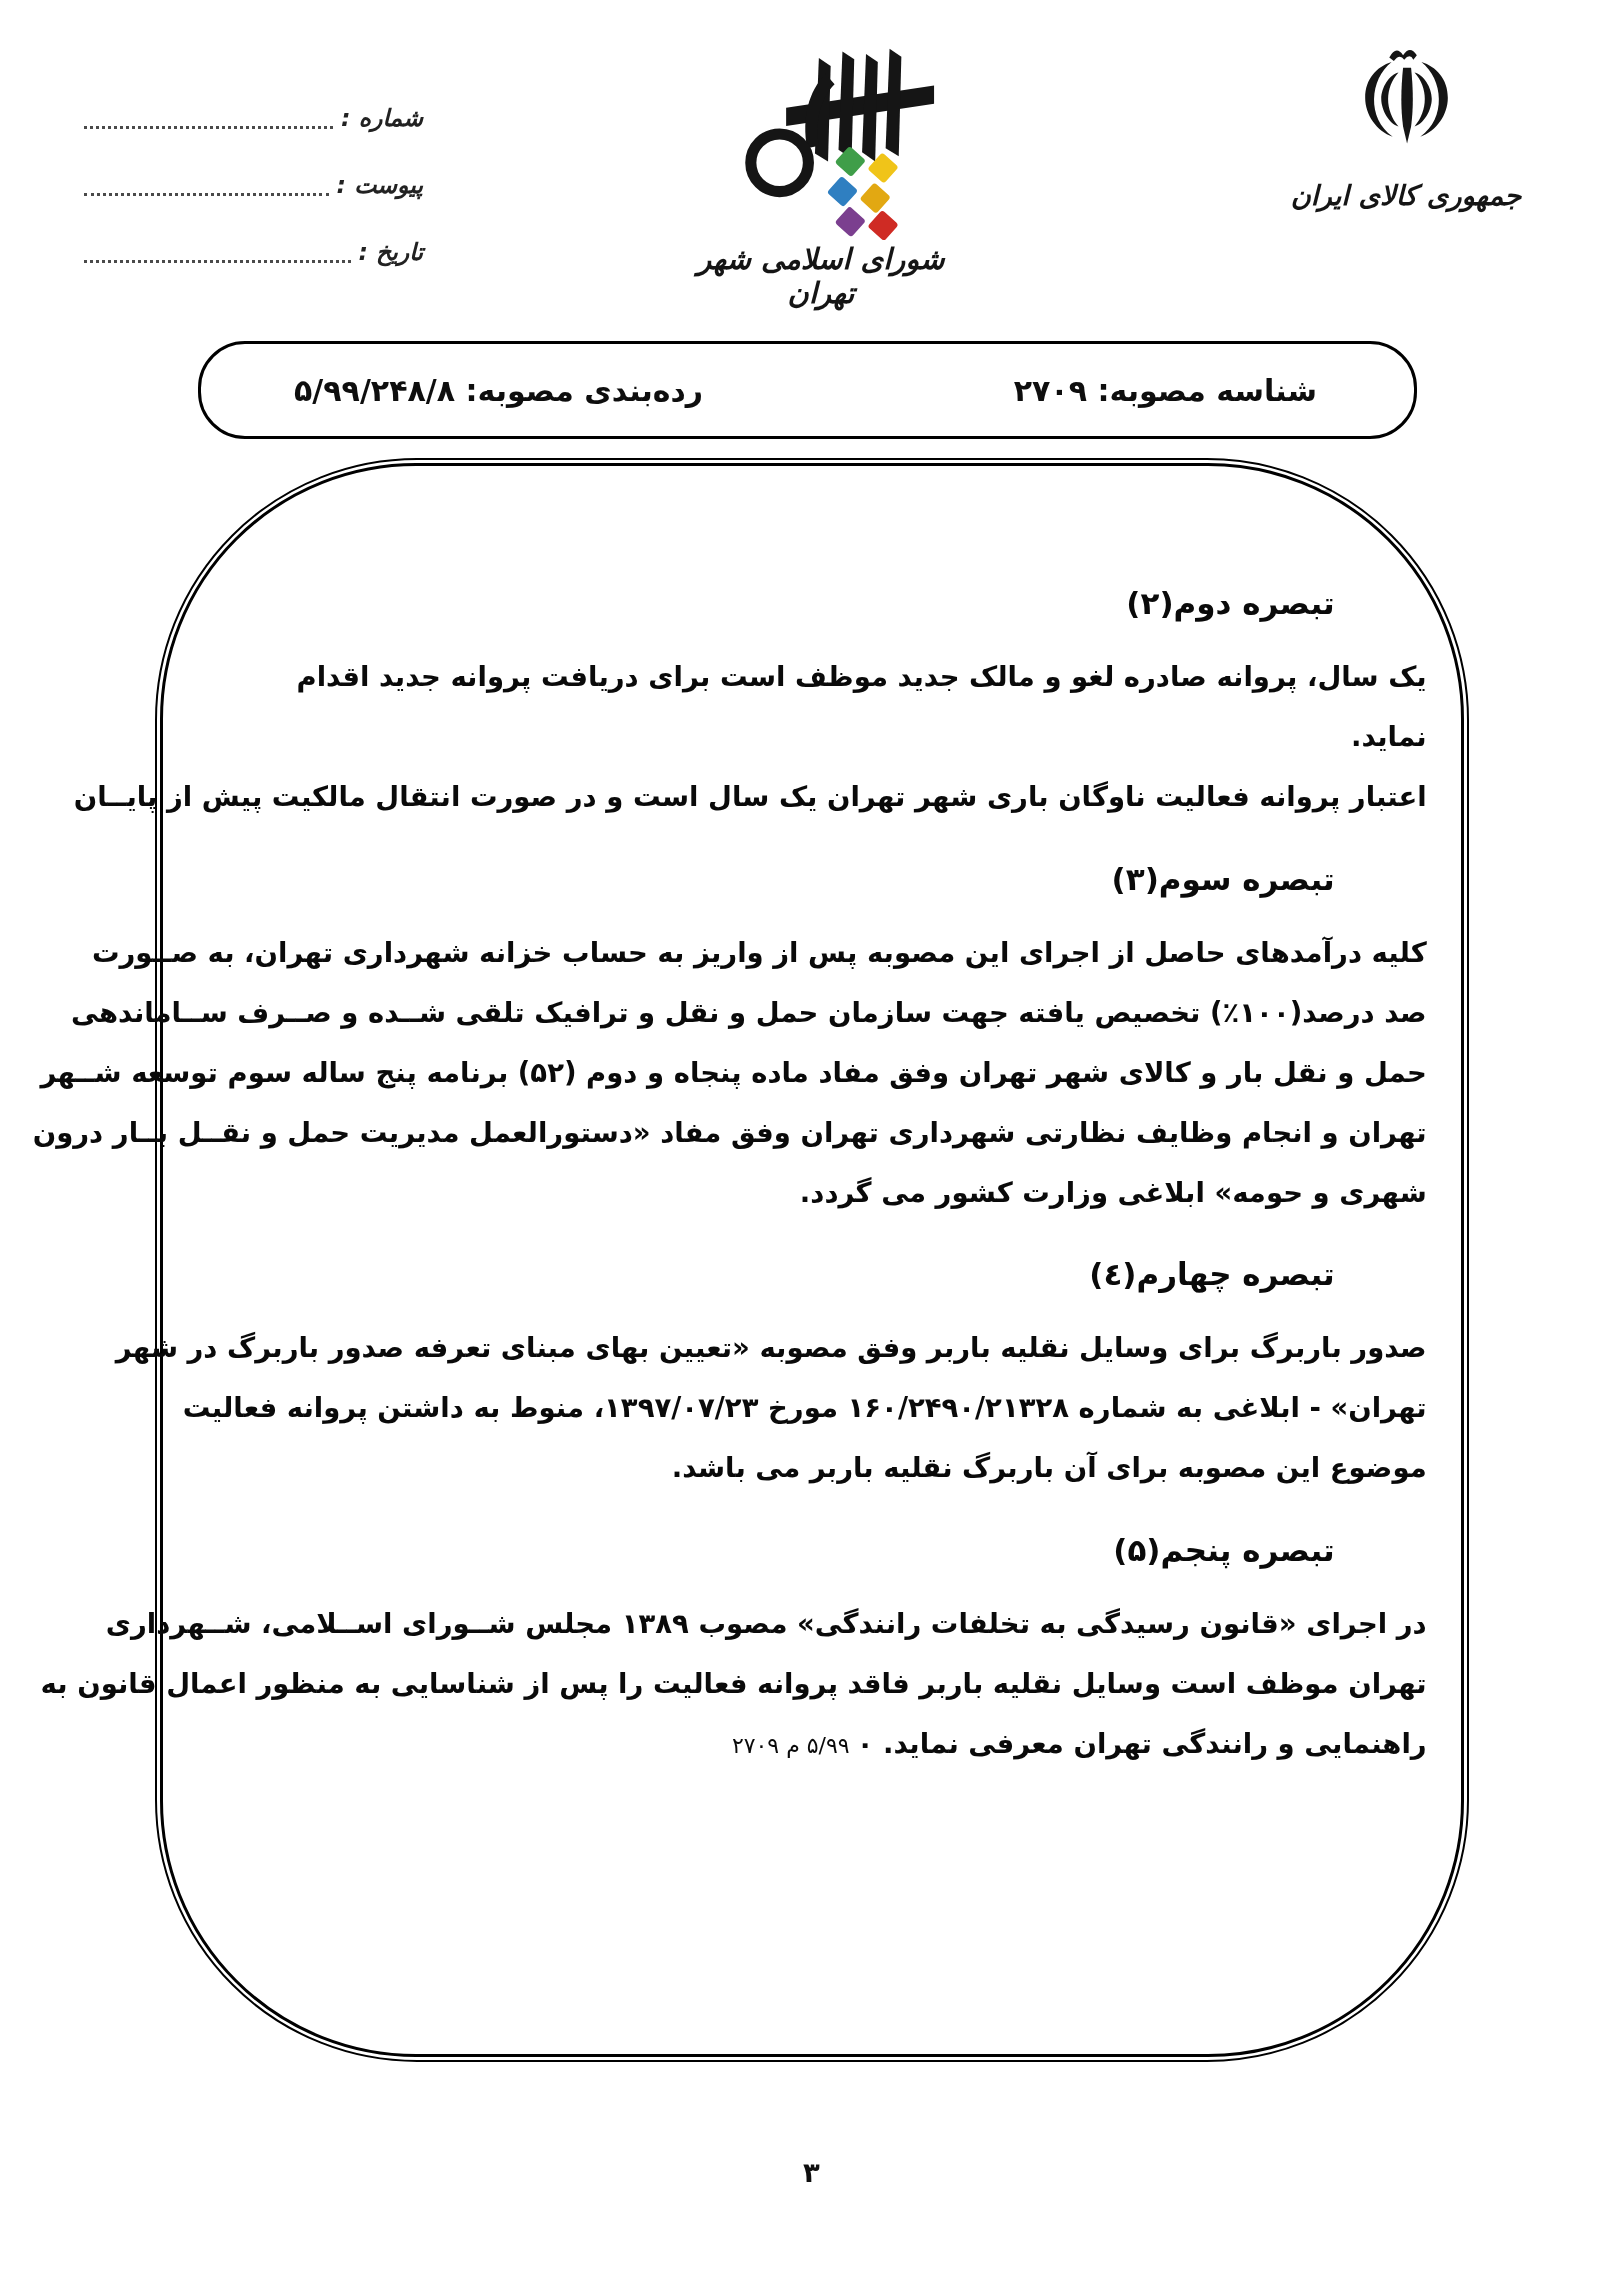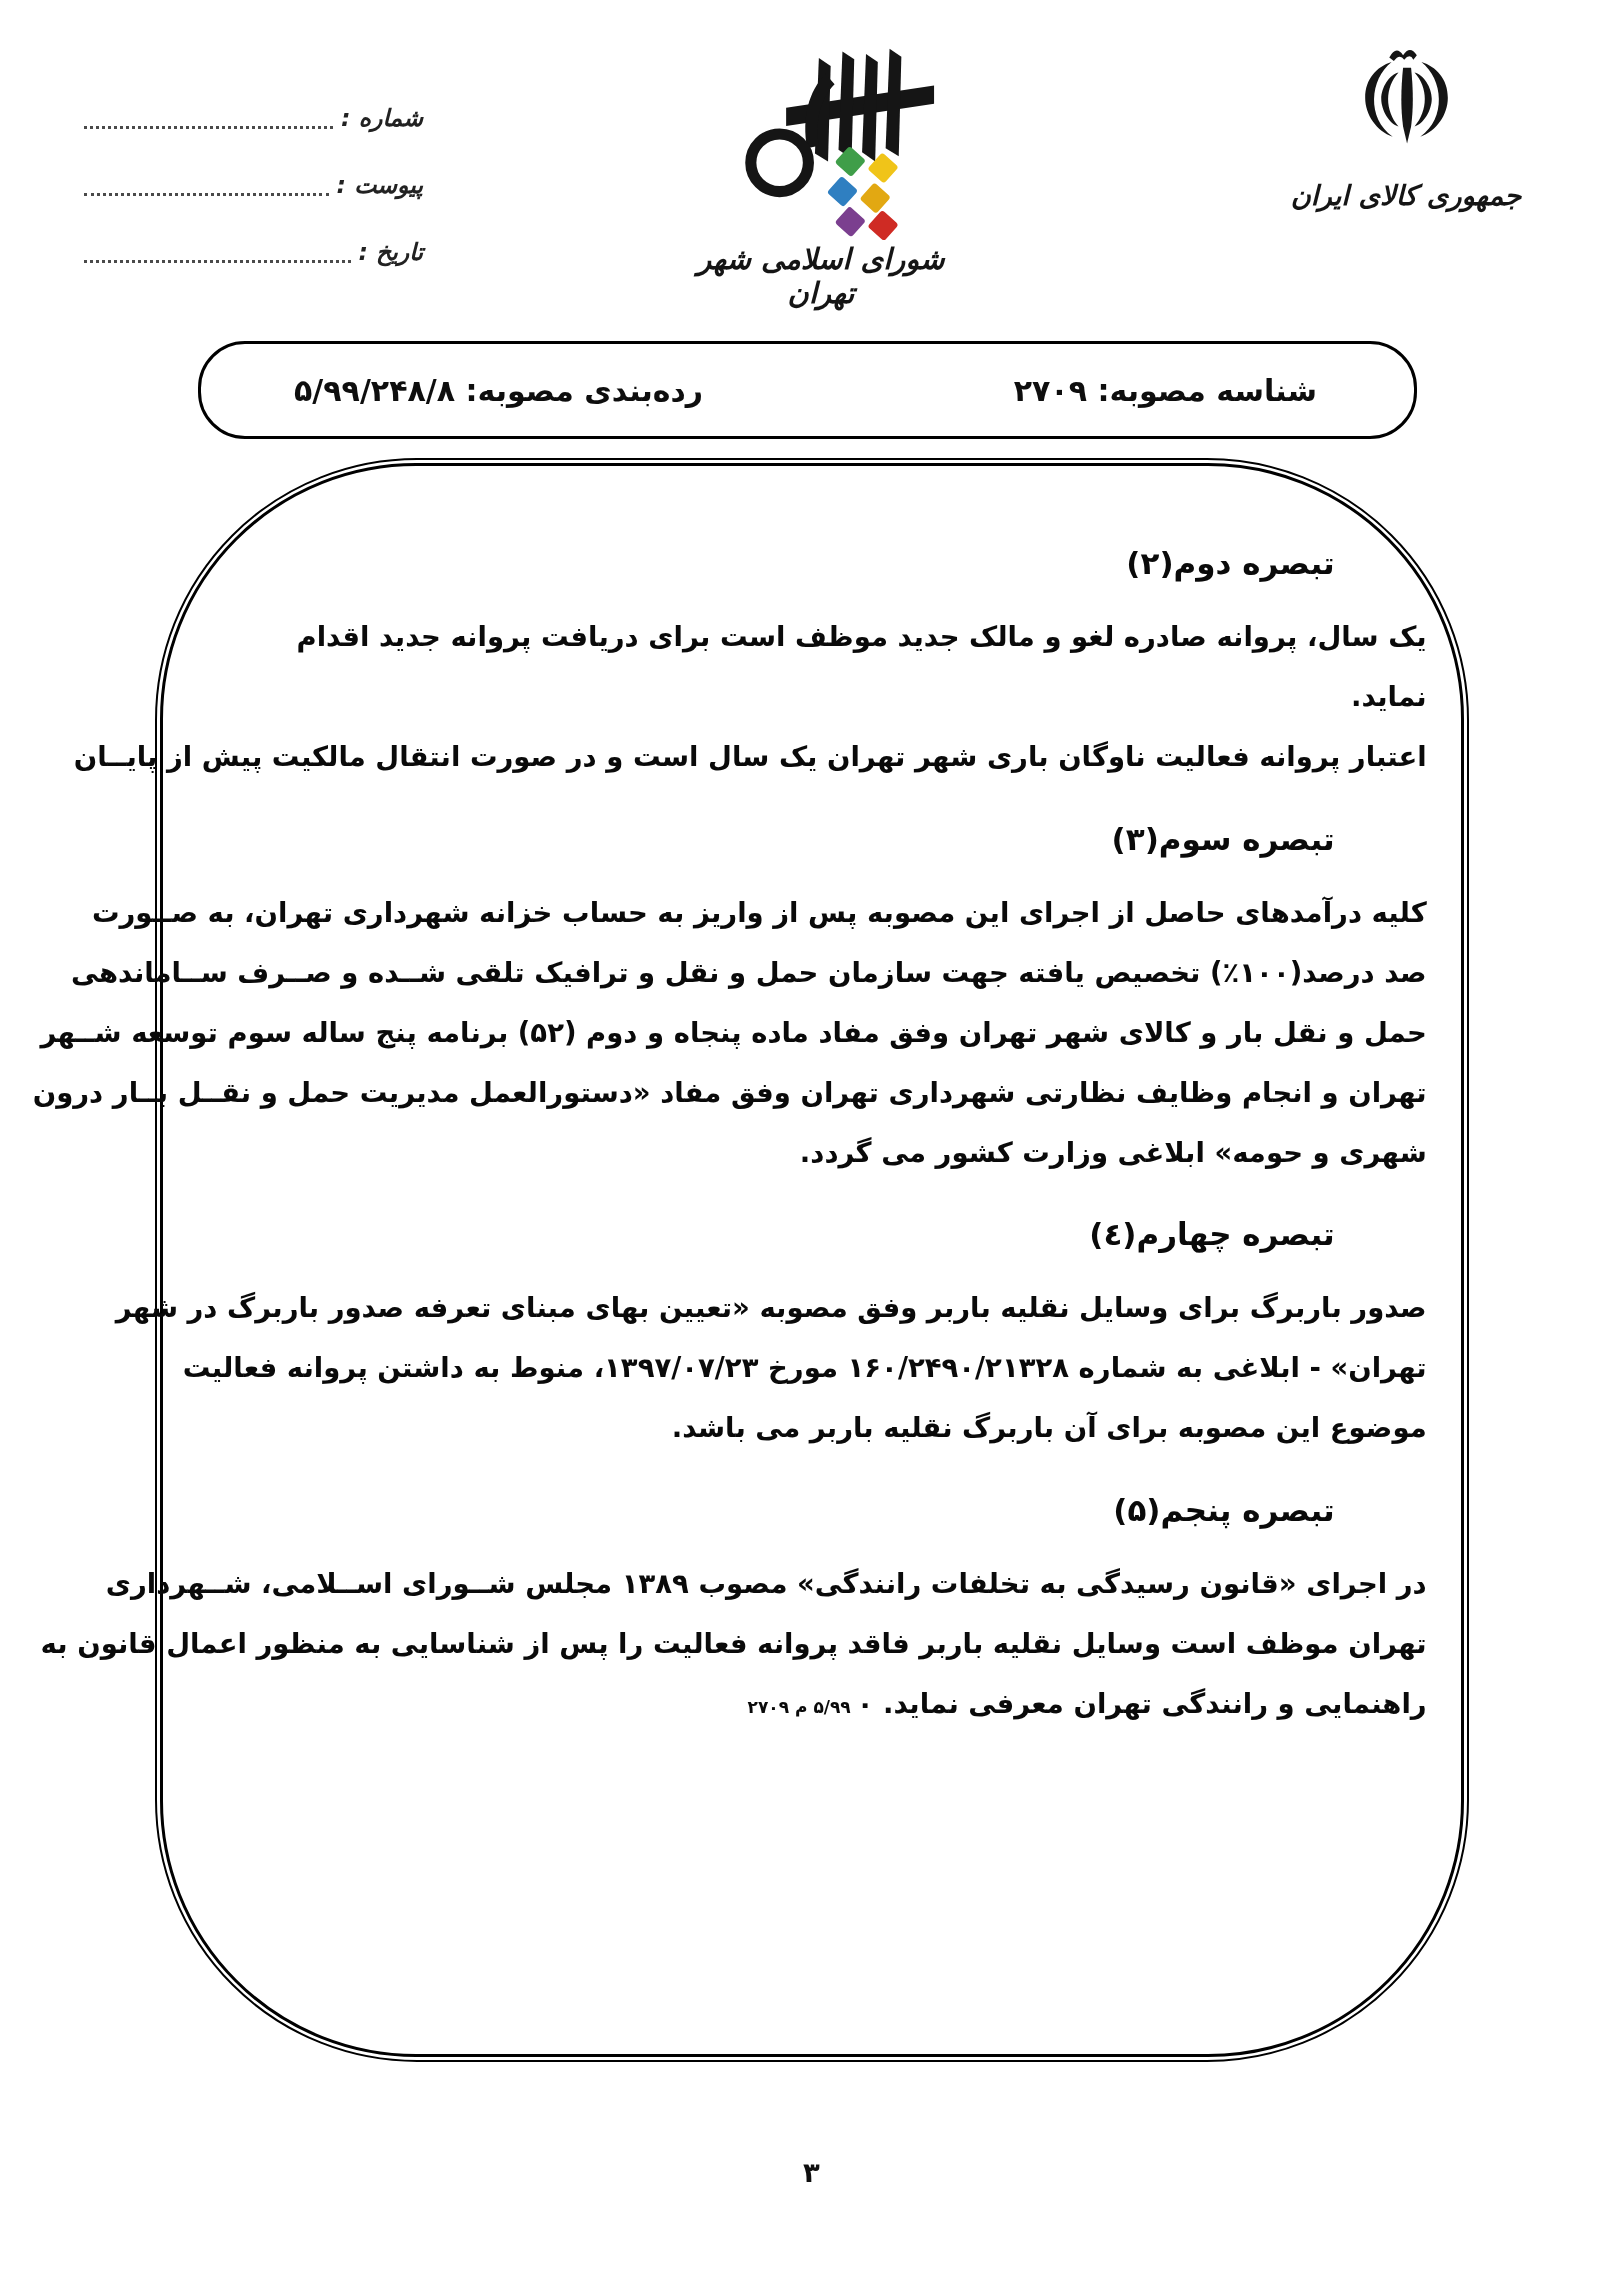--- a/index.html
+++ b/index.html
@@ -25,27 +25,27 @@
     position:absolute;top:341px;left:198px;width:1219px;height:98px;box-sizing:border-box;
     border:3.3px solid #000;border-radius:47px;display:flex;align-items:center;
     justify-content:space-between;padding:0 97px 0 93px;font-size:30px;font-weight:bold;direction:rtl;
   }
   
   .main-box{
     position:absolute;top:458px;left:155px;width:1314px;height:1604px;box-sizing:border-box;
     border:2.6px solid #000;border-radius:262px;
   }
   .main-box-inner{position:absolute;inset:3.3px;border:3.9px solid #000;border-radius:256px;}
-  .content{position:absolute;inset:0;padding:72px 34px 0 73px;}
+  .content{position:absolute;inset:0;padding:112px 34px 0 73px;}
   .section-heading{font-size:31px;font-weight:800;line-height:51px;margin-right:92px;color:#0a0a0a;}
   .para{margin:17px 0 27.5px 0;}
   .line{font-size:27.5px;font-weight:700;line-height:60px;color:#0a0a0a;}
   .line.fill{white-space:nowrap;text-align:justify;text-align-last:justify;}
   .line.last{text-align:right;}
-  .note{font-size:17px;font-weight:700;}
+  .note{font-size:22px;font-weight:400;}
   
   .page-number{position:absolute;top:2156px;left:0;width:100%;text-align:center;font-size:27.5px;font-weight:bold;}
 </style>
 </head>
 <body>
 
 <div class="page">
 
   <div class="fields">
       <div class="field">

